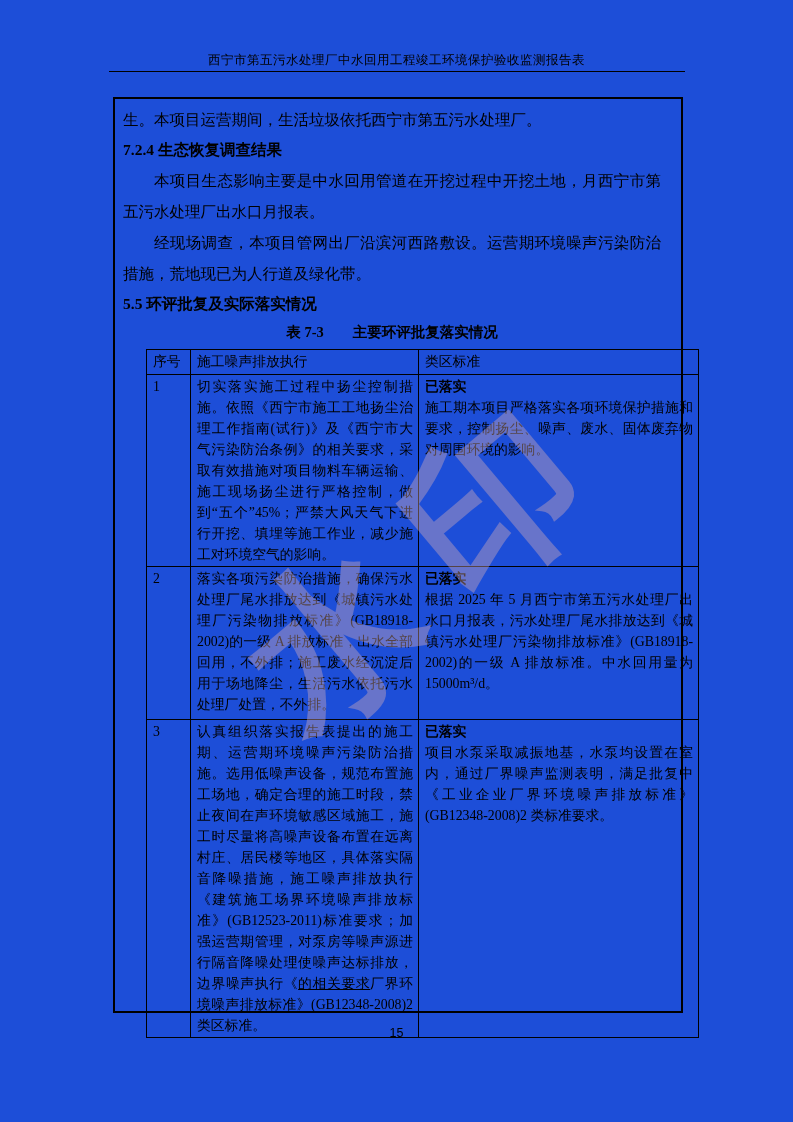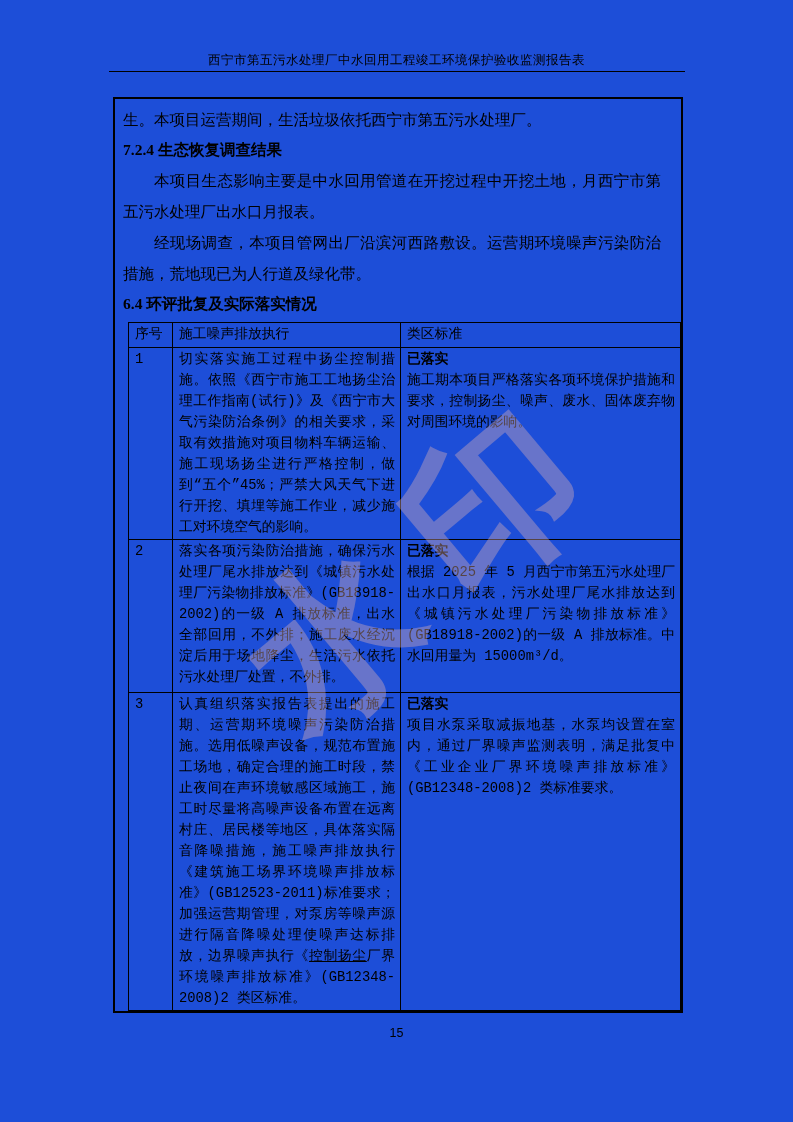--- a/index.html
+++ b/index.html
@@ -32,21 +32,21 @@
     position:absolute;left:113px;top:97px;width:570px;height:916px;
     border:2px solid #000;box-sizing:border-box;
     padding:5px 20px 0 8px;z-index:1;
   }
   .body-par{margin:0;font-size:15.5px;line-height:31px;text-align:justify;}
   .indent{text-indent:2em;}
   .sec-heading{margin:0;font-size:15.5px;line-height:30px;font-weight:bold;}
   .tbl-caption{margin:0;font-size:14.5px;line-height:27px;font-weight:bold;text-align:center;}
   table.impl{
     border-collapse:collapse;table-layout:fixed;
-    margin-left:5px;width:552px;margin-top:3px;font-family:Liberation Mono, monospace;
+    margin-left:23px;width:552px;margin-top:3px;
   }
   table.impl td{
     border:1px solid #000;
     font-size:13.8px;line-height:21px;
     vertical-align:top;text-align:justify;
     padding:1px 5px 1px 6px;
     overflow:hidden;
   }
   .col-no{width:44px;}
   .col-req{width:228px;}
@@ -78,22 +78,23 @@
   <div class="content-box">
 
     <p class="body-par">生。本项目运营期间，生活垃圾依托西宁市第五污水处理厂。</p>
 
     <p class="sec-heading">7.2.4 生态恢复调查结果</p>
 
     <p class="body-par indent">本项目生态影响主要是中水回用管道在开挖过程中开挖土地，月西宁市第五污水处理厂出水口月报表。</p>
 
     <p class="body-par indent">经现场调查，本项目管网出厂沿滨河西路敷设。运营期环境噪声污染防治措施，荒地现已为人行道及绿化带。</p>
 
-    <p class="sec-heading">6.4 环评批复及实际落实情况</p>
+    <p class="sec-heading">5.5 环评批复及实际落实情况</p>
 
+    <p class="tbl-caption">表 7-3　　主要环评批复落实情况</p>
 
     <table class="impl">
       <colgroup>
         <col class="col-no">
           <col class="col-req">
           <col class="col-st">
       </colgroup>
       <tbody>
         <tr class="hdr">
           <td>序号</td>
@@ -115,21 +116,21 @@
           <td>落实各项污染防治措施，确保污水处理厂尾水排放达到《城镇污水处理厂污染物排放标准》(GB18918-2002)的一级 A 排放标准，出水全部回用，不外排；施工废水经沉淀后用于场地降尘，生活污水依托污水处理厂处置，不外排。</td>
           <td>
             <span class="status-title">已落实</span>
             <span>根据 2025 年 5 月西宁市第五污水处理厂出水口月报表，污水处理厂尾水排放达到《城镇污水处理厂污染物排放标准》(GB18918-2002)的一级 A 排放标准。中水回用量为 15000m³/d。</span>
           </td>
         </tr>
 
         <tr class="r3">
           <td class="cell-no">3</td>
           <td>
-            <span>认真组织落实报告表提出的施工期、运营期环境噪声污染防治措施。选用低噪声设备，规范布置施工场地，确定合理的施工时段，禁止夜间在声环境敏感区域施工，施工时尽量将高噪声设备布置在远离村庄、居民楼等地区，具体落实隔音降噪措施，施工噪声排放执行《建筑施工场界环境噪声排放标准》(GB12523-2011)标准要求；加强运营期管理，对泵房等噪声源进行隔音降噪处理使噪声达标排放，边界噪声执行《</span><span class="u">控制扬尘</span><span>厂界环境噪声排放标准》(GB12348-2008)2 类区标准。</span>
+            <span>认真组织落实报告表提出的施工期、运营期环境噪声污染防治措施。选用低噪声设备，规范布置施工场地，确定合理的施工时段，禁止夜间在声环境敏感区域施工，施工时尽量将高噪声设备布置在远离村庄、居民楼等地区，具体落实隔音降噪措施，施工噪声排放执行《建筑施工场界环境噪声排放标准》(GB12523-2011)标准要求；加强运营期管理，对泵房等噪声源进行隔音降噪处理使噪声达标排放，边界噪声执行《</span><span class="u">的相关要求</span><span>厂界环境噪声排放标准》(GB12348-2008)2 类区标准。</span>
           </td>
           <td>
             <span class="status-title">已落实</span>
             <span>项目水泵采取减振地基，水泵均设置在室内，通过厂界噪声监测表明，满足批复中《工业企业厂界环境噪声排放标准》(GB12348-2008)2 类标准要求。</span>
           </td>
         </tr>
       </tbody>
     </table>
   </div>
 

